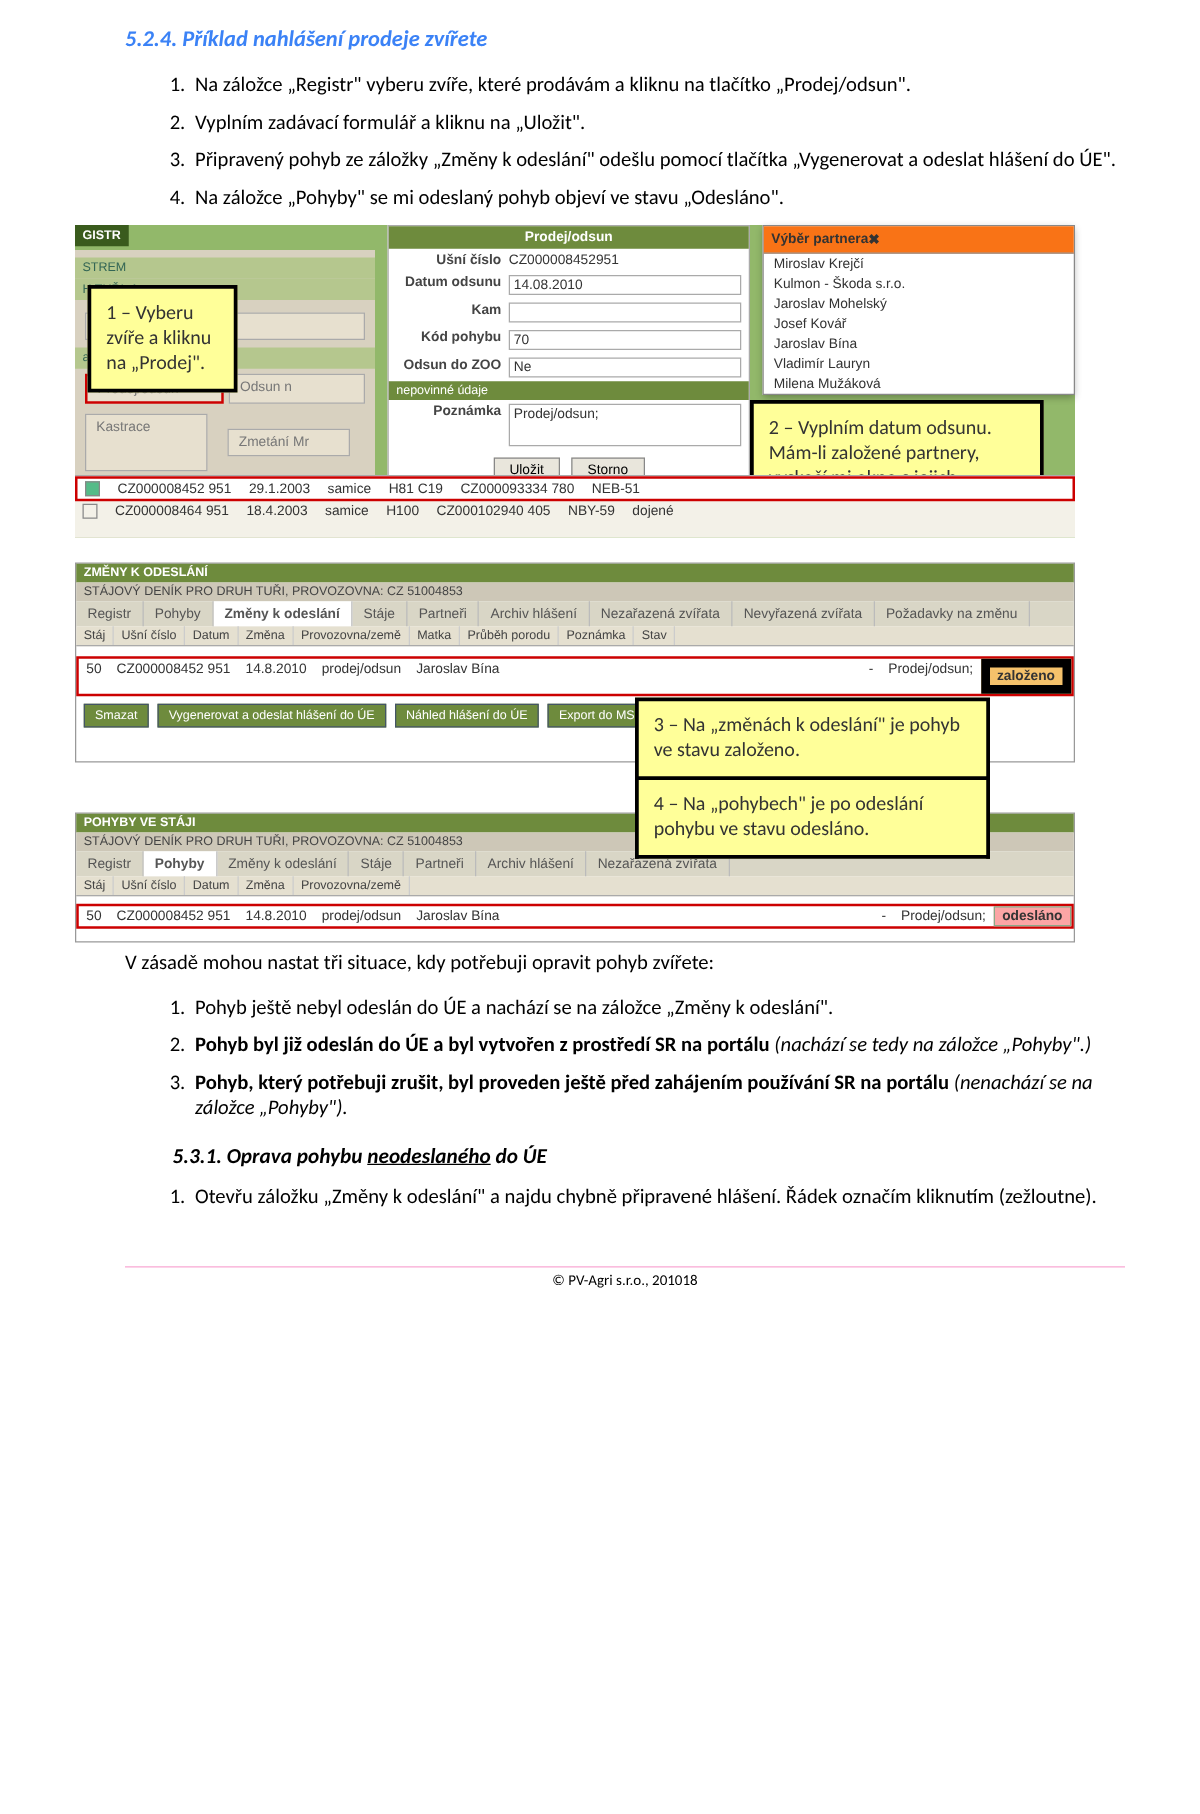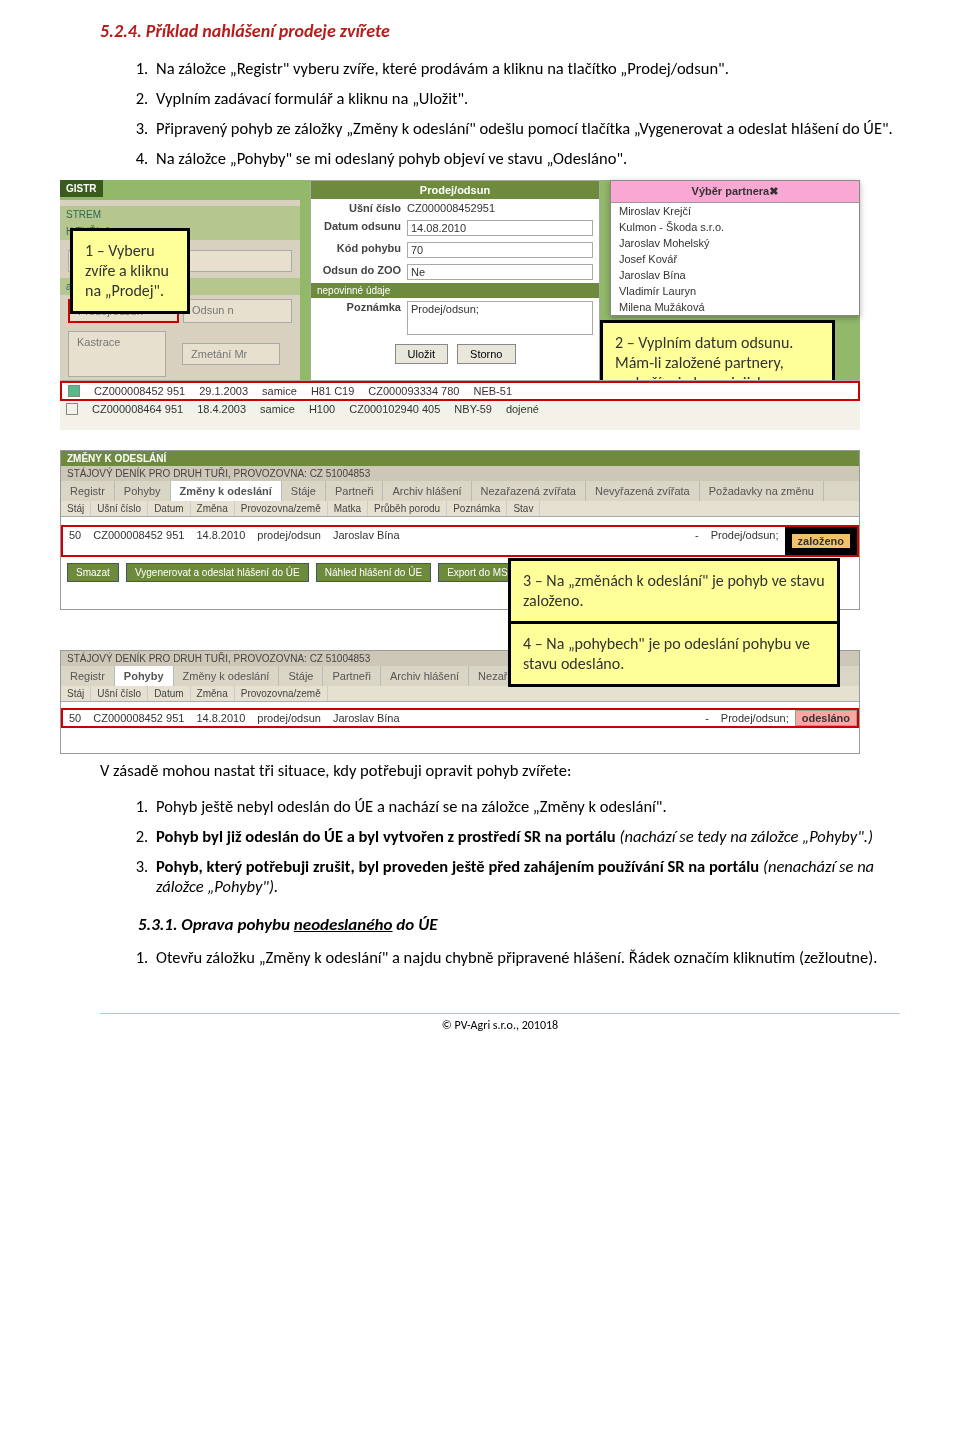--- a/index.html
+++ b/index.html
@@ -7,21 +7,21 @@
     font-family: Calibri, Arial, sans-serif;
     margin: 0;
     background: #fff;
     color: #000;
     width: 960px;
   }
   .page {
     padding: 20px 60px 10px 100px;
   }
   .section-title {
-    color: #b91c1c;
+    color: #3b82f6;
     font-weight: bold;
     font-style: italic;
     font-size: 18px;
     margin-bottom: 16px;
   }
   .section-sub {
     color: #4F81BD;
     font-weight: bold;
     font-style: italic;
     font-size: 18px;
@@ -67,21 +67,21 @@
   .p1 .form .frow label { width:90px; text-align:right; font-weight:bold; color:#444; padding-right:6px; }
   .p1 .form .frow .val { flex:1; border:1px solid #aaa; background:#fff; padding:1px 3px; height:16px; font-size:11px; }
   .p1 .form .nonpov { background:#6e8b3d; color:#fff; font-size:10px; padding:2px 6px; }
   .p1 .form .btns { text-align:center; padding:6px; }
   .p1 .form .btns button { background:#e9e6dc; border:1px solid #888; padding:3px 12px; margin:0 3px; font-size:11px; }
 
   .p1 .partners {
     position:absolute; right:0; top:0; width:250px; background:#fff; border:1px solid #888;
     box-shadow:0 2px 6px rgba(0,0,0,0.3);
   }
-  .p1 .partners .phdr { background:#f9a8d4; padding:4px 6px; font-weight:bold; border-bottom:1px solid #999; display:flex; justify-content:center; }
+  .p1 .partners .phdr { background:#f97316; padding:4px 6px; font-weight:bold; border-bottom:1px solid #999; display:flex; justify-content:flex-start; }
   .p1 .partners .pitm { padding:2px 8px; font-size:11px; }
 
   .annot {
     position:absolute; background:#ffff99; border:3px solid #000; padding:10px 12px;
     font-family: Calibri, Arial, sans-serif; font-size:16px; line-height:1.25;
   }
   .p1 .annot1 { left:10px; top:48px; width:120px; }
   .p1 .annot2 { left:540px; top:140px; width:235px; }
 
   .p1 .grid {
@@ -119,21 +119,21 @@
   .p3 .subtitle { background:#cdc7b7; color:#444; font-size:10px; padding:2px 6px; }
   .p3 .tabs { display:flex; background:#d9d6c6; font-size:11px; }
   .p3 .tabs .tab { padding:4px 9px; border-right:1px solid #bbb; color:#555; }
   .p3 .tabs .tab.on { background:#fff; font-weight:bold; }
   .p3 .thead { display:flex; background:#e5e0d0; font-size:10px; color:#444; border-bottom:1px solid #aaa; }
   .p3 .thead div { padding:2px 6px; border-right:1px solid #ccc; }
   .p3 .drow { display:flex; font-size:11px; border:2px solid #c00; margin-top:6px; }
   .p3 .drow div { padding:2px 6px; }
   .p3 .drow .badge { background:#fca5a5; border:1px solid #8a8; padding:1px 6px; font-weight:bold; }
 
-  .annot34-box { position:absolute; left:448px; top:378px; width:332px; }
+  .annot34-box { position:absolute; left:448px; top:378px; width:284px; }
   .annot34-box .annot { position:static; margin-bottom:0; }
   .annot34-box .annot + .annot { border-top:0; }
 
   
   .footer {
     border-top: 1px solid #f9a8d4;
     margin: 24px 60px 0 100px;
     padding-top: 4px;
     display: flex;
     justify-content: center;
@@ -180,20 +180,24 @@
 
       <div class="form">
         <div class="fhdr">Prodej/odsun</div>
         <div class="frow">
             <label>Ušní číslo</label>
             <div>CZ000008452951</div>
           </div>
         <div class="frow">
             <label>Datum odsunu</label>
             <div class="val">14.08.2010</div>
+          </div>
+        <div class="frow">
+            <label>Kam</label>
+            <div class="val"></div>
           </div>
         <div class="frow">
             <label>Kód pohybu</label>
             <div class="val">70</div>
           </div>
         <div class="frow">
             <label>Odsun do ZOO</label>
             <div class="val">Ne</div>
           </div>
         <div class="nonpov">nepovinné údaje</div>
@@ -285,20 +289,21 @@
       </div>
       <div class="btns">
         <span class="b">Smazat</span>
         <span class="b">Vygenerovat a odeslat hlášení do ÚE</span>
         <span class="b">Náhled hlášení do ÚE</span>
         <span class="b">Export do MS Excel</span>
       </div>
     </div>
 
     <div class="p3">
+      <div class="title">POHYBY VE STÁJI</div>
       <div class="subtitle">STÁJOVÝ DENÍK PRO DRUH TUŘI, PROVOZOVNA: CZ 51004853</div>
       <div class="tabs">
         <div class="tab">Registr</div>
         <div class="tab on">Pohyby</div>
         <div class="tab">Změny k odeslání</div>
         <div class="tab">Stáje</div>
         <div class="tab">Partneři</div>
         <div class="tab">Archiv hlášení</div>
         <div class="tab">Nezařazená zvířata</div>
       </div>

